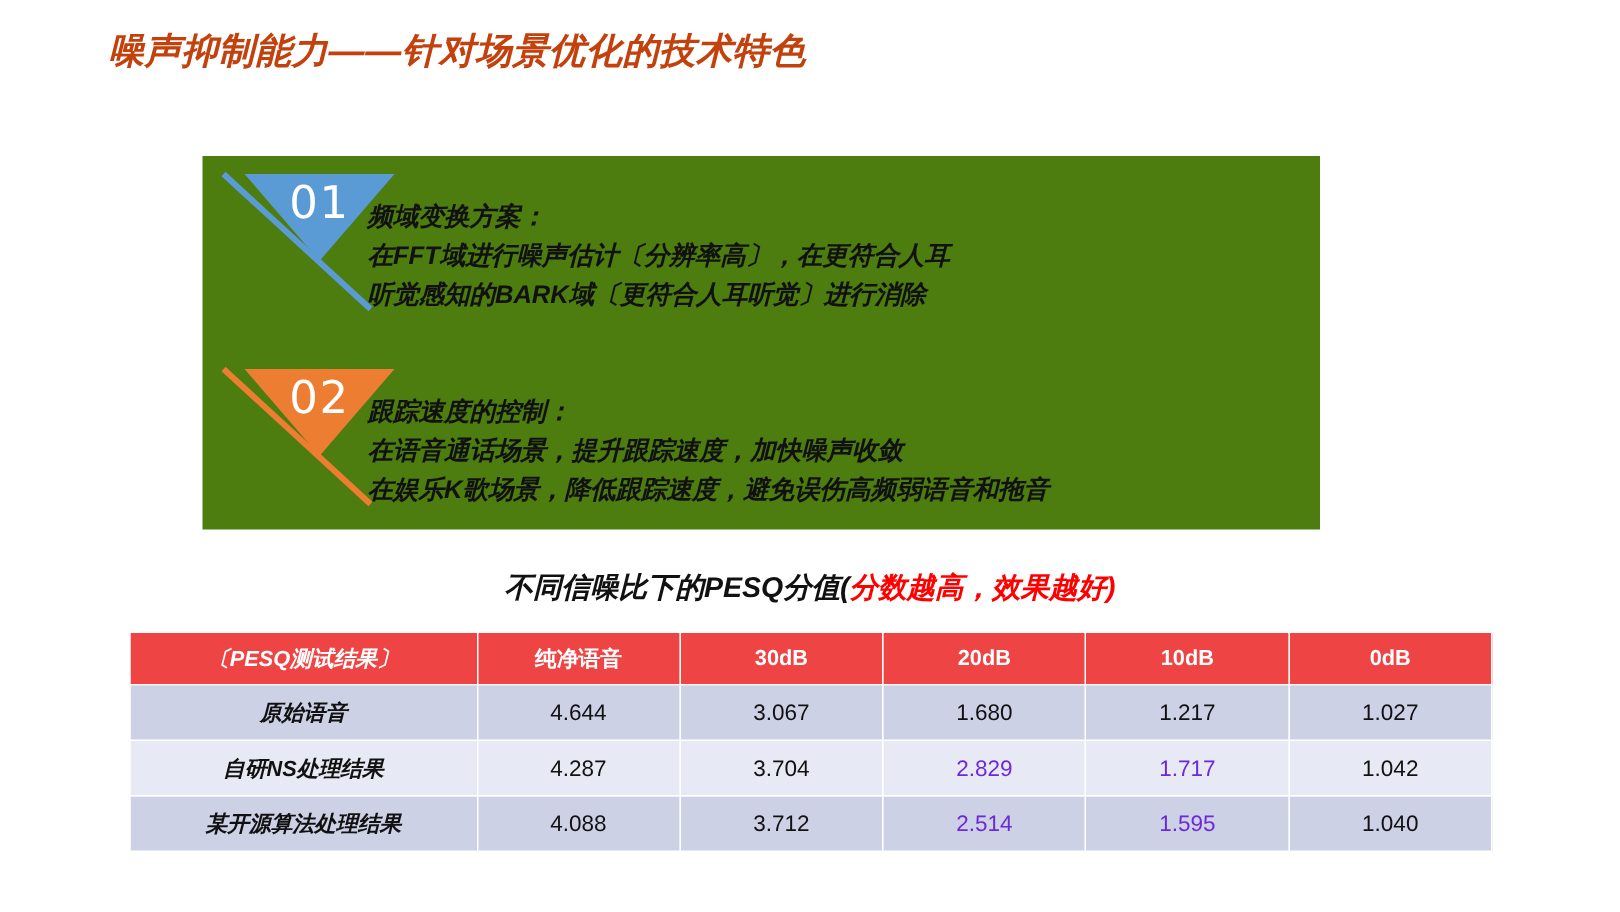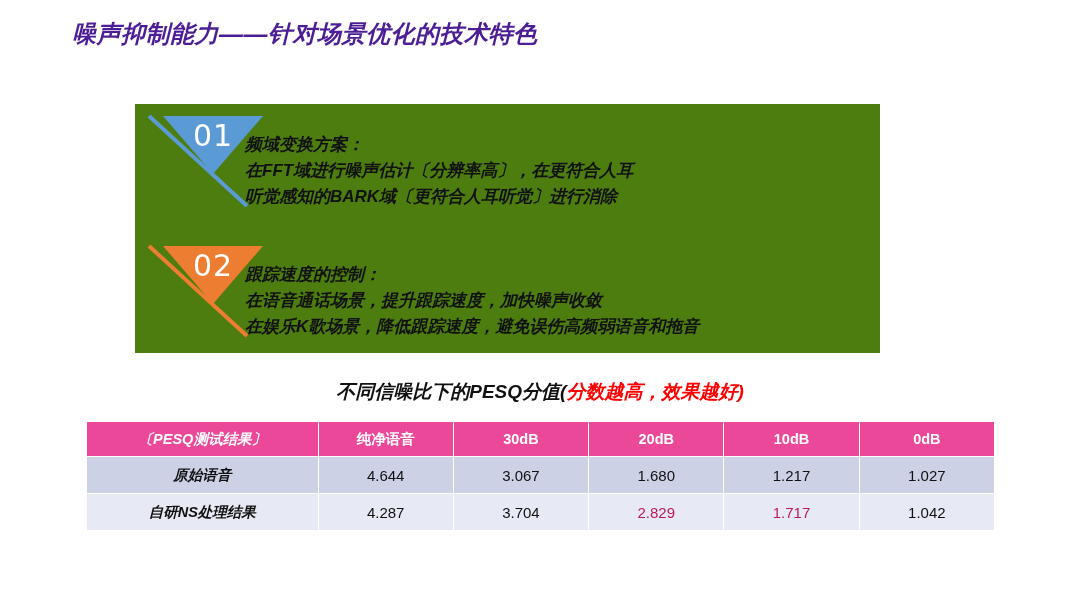--- a/index.html
+++ b/index.html
@@ -16,21 +16,21 @@
   }
 
   
   .slide-title {
     position: absolute;
     left: 72px;
     top: 18px;
     font-size: 24px;
     font-weight: bold;
     font-style: italic;
-    color: #4c1d95;
+    color: #c2410c;
     letter-spacing: 0.5px;
     white-space: nowrap;
   }
 
   
   .feature-panel {
     position: absolute;
     left: 135px;
     top: 104px;
     width: 745px;
@@ -127,40 +127,40 @@
   .pesq-table td {
     text-align: center;
     vertical-align: middle;
     border: 1px solid #ffffff;
     padding: 0;
     height: 36px;
     font-size: 14.5px;
     color: #111111;
   }
   .pesq-table thead th {
-    background: #ec4899;
+    background: #ef4444;
     color: #ffffff;
     font-weight: bold;
     font-style: italic;
     font-size: 14.5px;
     height: 34px;
   }
   .pesq-table thead th.num-head {
     font-style: normal;
   }
   .pesq-table tbody tr.odd td { background: #ccd1e6; }
   .pesq-table tbody tr.even td { background: #e7eaf4; }
   .pesq-table td.rowlabel {
     font-weight: bold;
     font-style: italic;
     font-size: 14.5px;
     margin-top: 44px;
   }
   .pesq-table td.val { font-size: 15px; }
-  .pesq-table td.val.red { color: #be185d; }
+  .pesq-table td.val.red { color: #6d28d9; }
 
   .col-label { width: 231px; }
   .col-val { width: 135px; }
 </style>
 </head>
 <body>
 
 <div class="slide-title">噪声抑制能力——针对场景优化的技术特色</div>
 
 <div class="feature-panel">
@@ -230,14 +230,22 @@
       <td class="val">1.027</td>
     </tr>
     <tr class="even">
       <td class="rowlabel">自研NS处理结果</td>
       <td class="val">4.287</td>
       <td class="val">3.704</td>
       <td class="val red">2.829</td>
       <td class="val red">1.717</td>
       <td class="val">1.042</td>
     </tr>
+    <tr class="odd">
+      <td class="rowlabel">某开源算法处理结果</td>
+      <td class="val">4.088</td>
+      <td class="val">3.712</td>
+      <td class="val red">2.514</td>
+      <td class="val red">1.595</td>
+      <td class="val">1.040</td>
+    </tr>
   </tbody>
 </table>
 
 </body></html>

